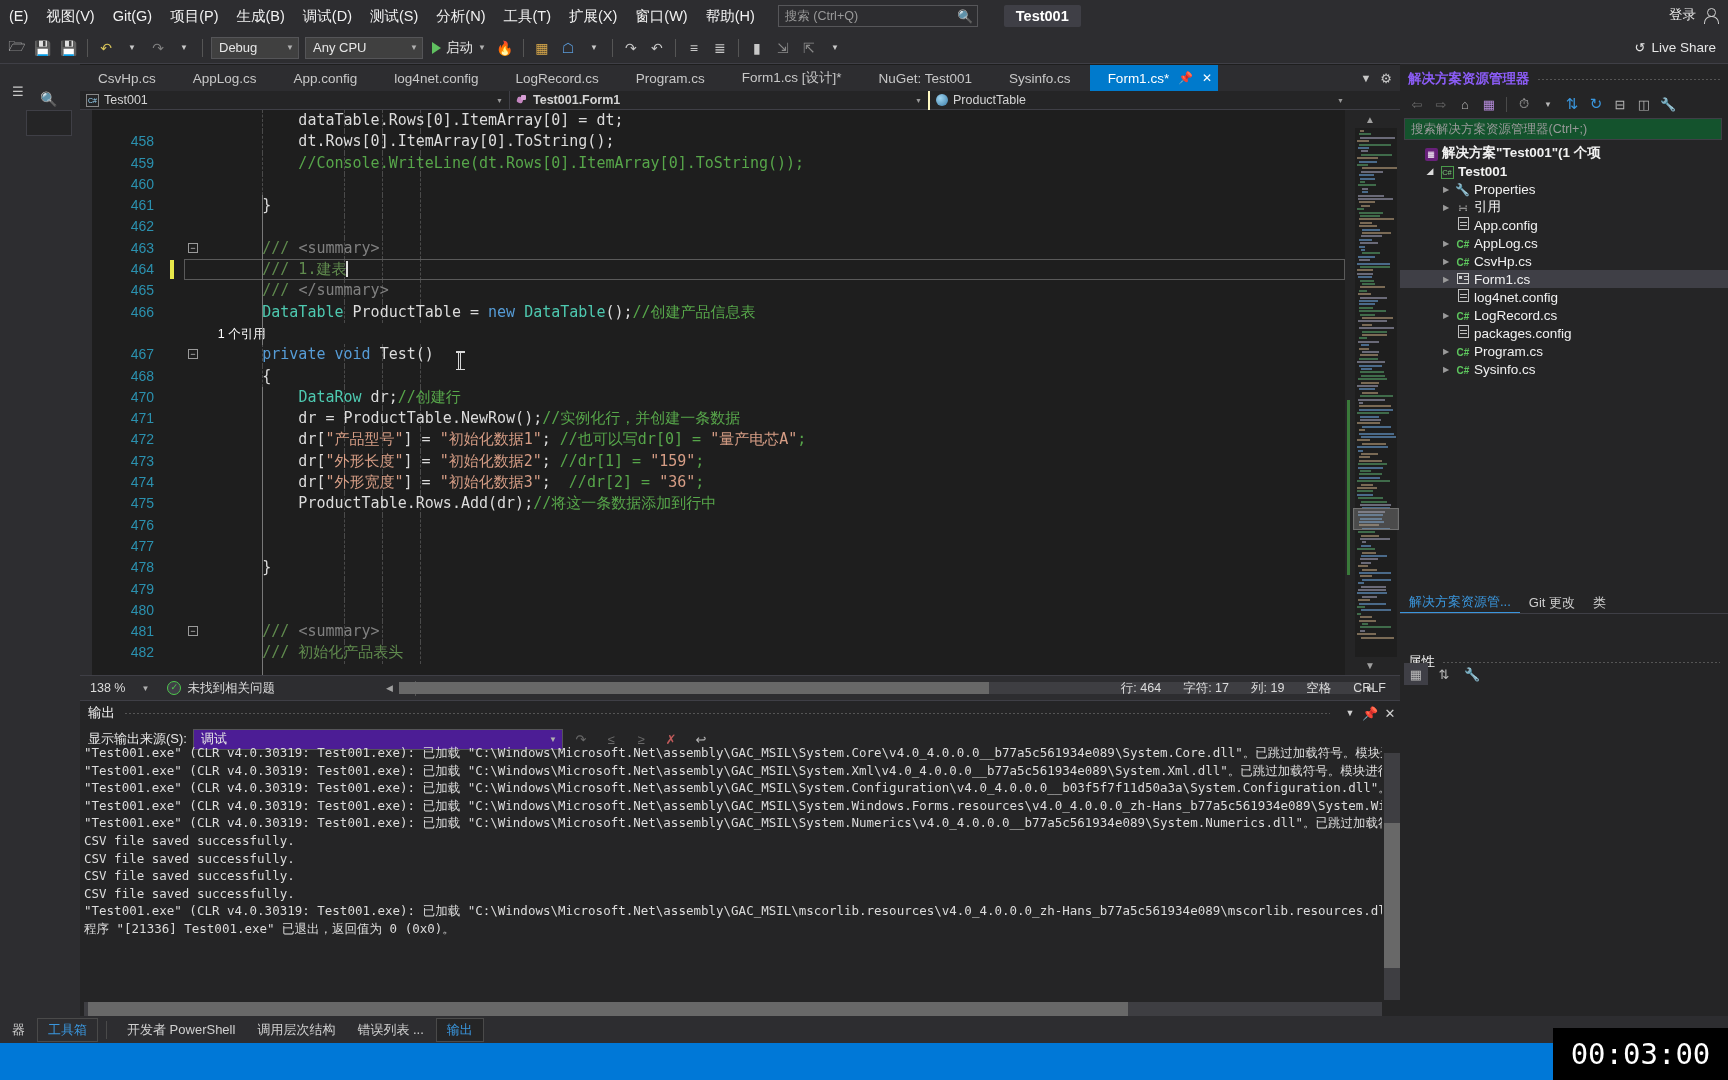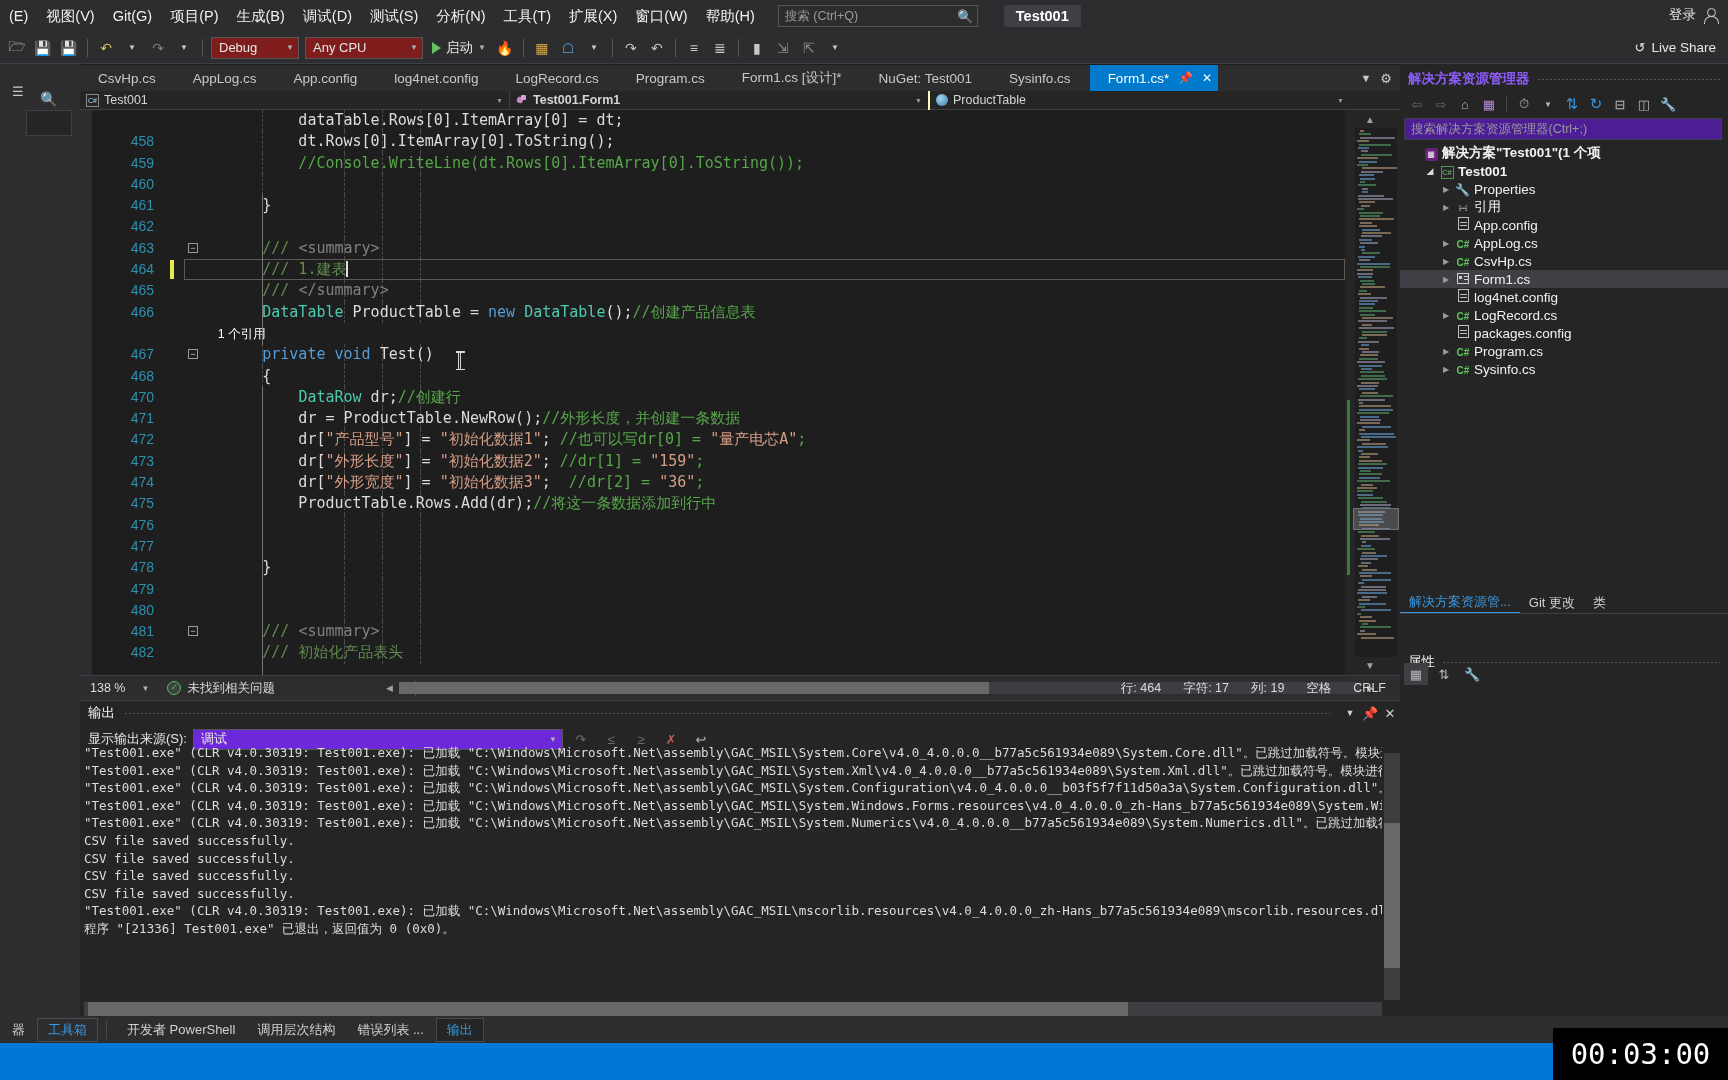--- a/index.html
+++ b/index.html
@@ -59,21 +59,21 @@
     background: #2d2d30; display: flex; align-items: center; padding-left: 4px;
     border-bottom: 1px solid #3f3f46;
   }
   .tb-btn {
     width: 24px; height: 24px; margin: 0 1px; position: relative;
     display: flex; align-items: center; justify-content: center;
     font-size: 14px; color: #c8c8c8; cursor: default; flex: none;
   }
   .tb-sep { width: 1px; height: 18px; background: #555; margin: 0 5px; flex:none; }
   .tb-combo {
-    height: 22px; background: #7f1d1d; border: 1px solid #555558;
+    height: 22px; background: #404040; border: 1px solid #555558;
     display: flex; align-items: center; padding: 0 4px 0 7px;
     font-size: 13px; color: #e6e6e6; margin: 0 3px; position: relative; flex: none;
   }
   .tb-combo .cb-arrow {
     margin-left: auto; padding-left: 10px; font-size: 8px; color: #b0b0b0;
   }
   .run-btn {
     display: flex; align-items: center; gap: 5px; height: 24px;
     padding: 0 6px; font-size: 13.5px; color: #e6e6e6; flex: none;
   }
@@ -283,21 +283,21 @@
     flex: 1; height: 1px; margin: 0 10px;
     background: repeating-linear-gradient(90deg,#555 0 2px,transparent 2px 4px);
   }
   .hdr-btn { width: 20px; text-align: center; font-size: 13px; color: #d0d0d0; }
   #output-toolbar {
     position: absolute; left: 0; top: 24px; width: 1320px; height: 28px;
     display: flex; align-items: center; gap: 6px; padding-left: 8px;
   }
   #src-label { font-size: 13px; color: #e6e6e6; }
   #src-combo {
-    width: 370px; height: 21px; background: #6d28d9; border: 1px solid #555558;
+    width: 370px; height: 21px; background: #4c1d95; border: 1px solid #555558;
     display: flex; align-items: center; padding: 0 4px 0 7px;
     font-size: 13px; color: #e6e6e6; position: relative;
   }
   #src-combo .cb-arrow { position: absolute; right: 5px; font-size: 8px; color: #b0b0b0; }
   .ot-btn { width: 24px; height: 22px; display: flex; align-items: center;
             justify-content: center; font-size: 13px; color: #b8b8b8; }
   #output-body {
     position: absolute; left: 4px; top: 52px; right: 18px; bottom: 16px;
     overflow: hidden;
   }
@@ -338,21 +338,21 @@
   }
   .se-tb {
     width: 22px; height: 22px; display: flex; align-items: center;
     justify-content: center; font-size: 13px; color: #b8b8b8;
   }
   .se-tb.blue { color: #3a96dd; font-size: 15px; }
   .se-tb.dim  { color: #6a6a6a; }
   .se-sep { width: 1px; height: 15px; background: #4a4a4a; margin: 0 4px; }
   #se-search {
     position: absolute; left: 4px; top: 54px; width: 318px; height: 22px;
-    background: #4c1d95; border: 1px solid #3f3f46;
+    background: #14532d; border: 1px solid #3f3f46;
     display: flex; align-items: center; padding-left: 6px;
     font-size: 12.5px; color: #9a9a9a;
   }
   #se-tree { position: absolute; left: 0; top: 80px; width: 328px; height: 400px; }
   .tnode {
     height: 18px; display: flex; align-items: center;
     font-size: 13.5px; color: #f1f1f1; white-space: nowrap; cursor: default;
   }
   .tnode.sel { background: #3f3f46; }
   .tw { width: 16px; text-align: center; font-size: 8px; color: #9a9a9a; flex: none; }
@@ -594,21 +594,21 @@
       <div class="cline"><span class="lnum">461</span><span class="vline" style="left: 170px;"></span><span class="vline" style="left: 252px;"></span><span class="vline" style="left: 290px;"></span><span class="vline" style="left: 328px;"></span><span class="ctext"><span class="pln">        }</span></span></div>
       <div class="cline"><span class="lnum">462</span><span class="vline" style="left: 170px;"></span><span class="vline" style="left: 252px;"></span><span class="vline" style="left: 290px;"></span><span class="vline" style="left: 328px;"></span><span class="ctext"></span></div>
       <div class="cline"><span class="lnum">463</span><span class="vline" style="left: 170px;"></span><span class="vline" style="left: 252px;"></span><span class="vline" style="left: 290px;"></span><span class="vline" style="left: 328px;"></span><span class="fold">−</span><span class="ctext"><span class="xdoc">        /// </span><span class="xtag">&lt;summary&gt;</span></span></div>
       <div class="cline current"><span class="lnum">464</span><span class="vline" style="left: 170px;"></span><span class="vline" style="left: 252px;"></span><span class="vline" style="left: 290px;"></span><span class="vline" style="left: 328px;"></span><span class="chg-bar"></span><span class="ctext-wrap"></span><span class="ctext"><span class="xdoc">        /// 1.建表</span><span class="caret"></span></span></div>
       <div class="cline"><span class="lnum">465</span><span class="vline" style="left: 170px;"></span><span class="vline" style="left: 252px;"></span><span class="vline" style="left: 290px;"></span><span class="vline" style="left: 328px;"></span><span class="ctext"><span class="xdoc">        /// </span><span class="xtag">&lt;/summary&gt;</span></span></div>
       <div class="cline"><span class="lnum">466</span><span class="vline" style="left: 170px;"></span><span class="vline" style="left: 252px;"></span><span class="vline" style="left: 290px;"></span><span class="vline" style="left: 328px;"></span><span class="ctext"><span class="pln">        </span><span class="typ">DataTable</span><span class="pln"> ProductTable = </span><span class="kw">new </span><span class="typ">DataTable</span><span class="pln">();</span><span class="cmt">//创建产品信息表</span></span></div>
       <div class="cline"><span class="ctext" style="left: 98px;"><span class="ref">        1 个引用</span></span></div>
       <div class="cline"><span class="lnum">467</span><span class="vline" style="left: 170px;"></span><span class="vline" style="left: 252px;"></span><span class="vline" style="left: 290px;"></span><span class="vline" style="left: 328px;"></span><span class="fold">−</span><span class="ctext"><span class="pln">        </span><span class="kw">private void </span><span class="pln">Test</span><span class="pln">()</span></span></div>
       <div class="cline"><span class="lnum">468</span><span class="vline" style="left: 170px;"></span><span class="vline" style="left: 252px;"></span><span class="vline" style="left: 290px;"></span><span class="vline" style="left: 328px;"></span><span class="ctext"><span class="pln">        {</span></span></div>
       <div class="cline"><span class="lnum">470</span><span class="vline" style="left: 170px;"></span><span class="vline" style="left: 252px;"></span><span class="vline" style="left: 290px;"></span><span class="vline" style="left: 328px;"></span><span class="ctext"><span class="pln">            </span><span class="typ">DataRow</span><span class="pln"> dr;</span><span class="cmt">//创建行</span></span></div>
-      <div class="cline"><span class="lnum">471</span><span class="vline" style="left: 170px;"></span><span class="vline" style="left: 252px;"></span><span class="vline" style="left: 290px;"></span><span class="vline" style="left: 328px;"></span><span class="ctext"><span class="pln">            dr = ProductTable.NewRow();</span><span class="cmt">//外形长度，并创建一条数据</span></span></div>
+      <div class="cline"><span class="lnum">471</span><span class="vline" style="left: 170px;"></span><span class="vline" style="left: 252px;"></span><span class="vline" style="left: 290px;"></span><span class="vline" style="left: 328px;"></span><span class="ctext"><span class="pln">            dr = ProductTable.NewRow();</span><span class="cmt">//实例化行，并创建一条数据</span></span></div>
       <div class="cline"><span class="lnum">472</span><span class="vline" style="left: 170px;"></span><span class="vline" style="left: 252px;"></span><span class="vline" style="left: 290px;"></span><span class="vline" style="left: 328px;"></span><span class="ctext"><span class="pln">            dr[</span><span class="str">"产品型号"</span><span class="pln">] = </span><span class="str">"初始化数据1"</span><span class="pln">; </span><span class="cmt">//也可以写dr[0] = </span><span class="str">"量产电芯A"</span><span class="cmt">;</span></span></div>
       <div class="cline"><span class="lnum">473</span><span class="vline" style="left: 170px;"></span><span class="vline" style="left: 252px;"></span><span class="vline" style="left: 290px;"></span><span class="vline" style="left: 328px;"></span><span class="ctext"><span class="pln">            dr[</span><span class="str">"外形长度"</span><span class="pln">] = </span><span class="str">"初始化数据2"</span><span class="pln">; </span><span class="cmt">//dr[1] = </span><span class="str">"159"</span><span class="cmt">;</span></span></div>
       <div class="cline"><span class="lnum">474</span><span class="vline" style="left: 170px;"></span><span class="vline" style="left: 252px;"></span><span class="vline" style="left: 290px;"></span><span class="vline" style="left: 328px;"></span><span class="ctext"><span class="pln">            dr[</span><span class="str">"外形宽度"</span><span class="pln">] = </span><span class="str">"初始化数据3"</span><span class="pln">;  </span><span class="cmt">//dr[2] = </span><span class="str">"36"</span><span class="cmt">;</span></span></div>
       <div class="cline"><span class="lnum">475</span><span class="vline" style="left: 170px;"></span><span class="vline" style="left: 252px;"></span><span class="vline" style="left: 290px;"></span><span class="vline" style="left: 328px;"></span><span class="ctext"><span class="pln">            ProductTable.Rows.Add(dr);</span><span class="cmt">//将这一条数据添加到行中</span></span></div>
       <div class="cline"><span class="lnum">476</span><span class="vline" style="left: 170px;"></span><span class="vline" style="left: 252px;"></span><span class="vline" style="left: 290px;"></span><span class="vline" style="left: 328px;"></span><span class="ctext"></span></div>
       <div class="cline"><span class="lnum">477</span><span class="vline" style="left: 170px;"></span><span class="vline" style="left: 252px;"></span><span class="vline" style="left: 290px;"></span><span class="vline" style="left: 328px;"></span><span class="ctext"></span></div>
       <div class="cline"><span class="lnum">478</span><span class="vline" style="left: 170px;"></span><span class="vline" style="left: 252px;"></span><span class="vline" style="left: 290px;"></span><span class="vline" style="left: 328px;"></span><span class="ctext"><span class="pln">        }</span></span></div>
       <div class="cline"><span class="lnum">479</span><span class="vline" style="left: 170px;"></span><span class="vline" style="left: 252px;"></span><span class="vline" style="left: 290px;"></span><span class="vline" style="left: 328px;"></span><span class="ctext"></span></div>
       <div class="cline"><span class="lnum">480</span><span class="vline" style="left: 170px;"></span><span class="vline" style="left: 252px;"></span><span class="vline" style="left: 290px;"></span><span class="vline" style="left: 328px;"></span><span class="ctext"></span></div>
       <div class="cline"><span class="lnum">481</span><span class="vline" style="left: 170px;"></span><span class="vline" style="left: 252px;"></span><span class="vline" style="left: 290px;"></span><span class="vline" style="left: 328px;"></span><span class="fold">−</span><span class="ctext"><span class="xdoc">        /// </span><span class="xtag">&lt;summary&gt;</span></span></div>

